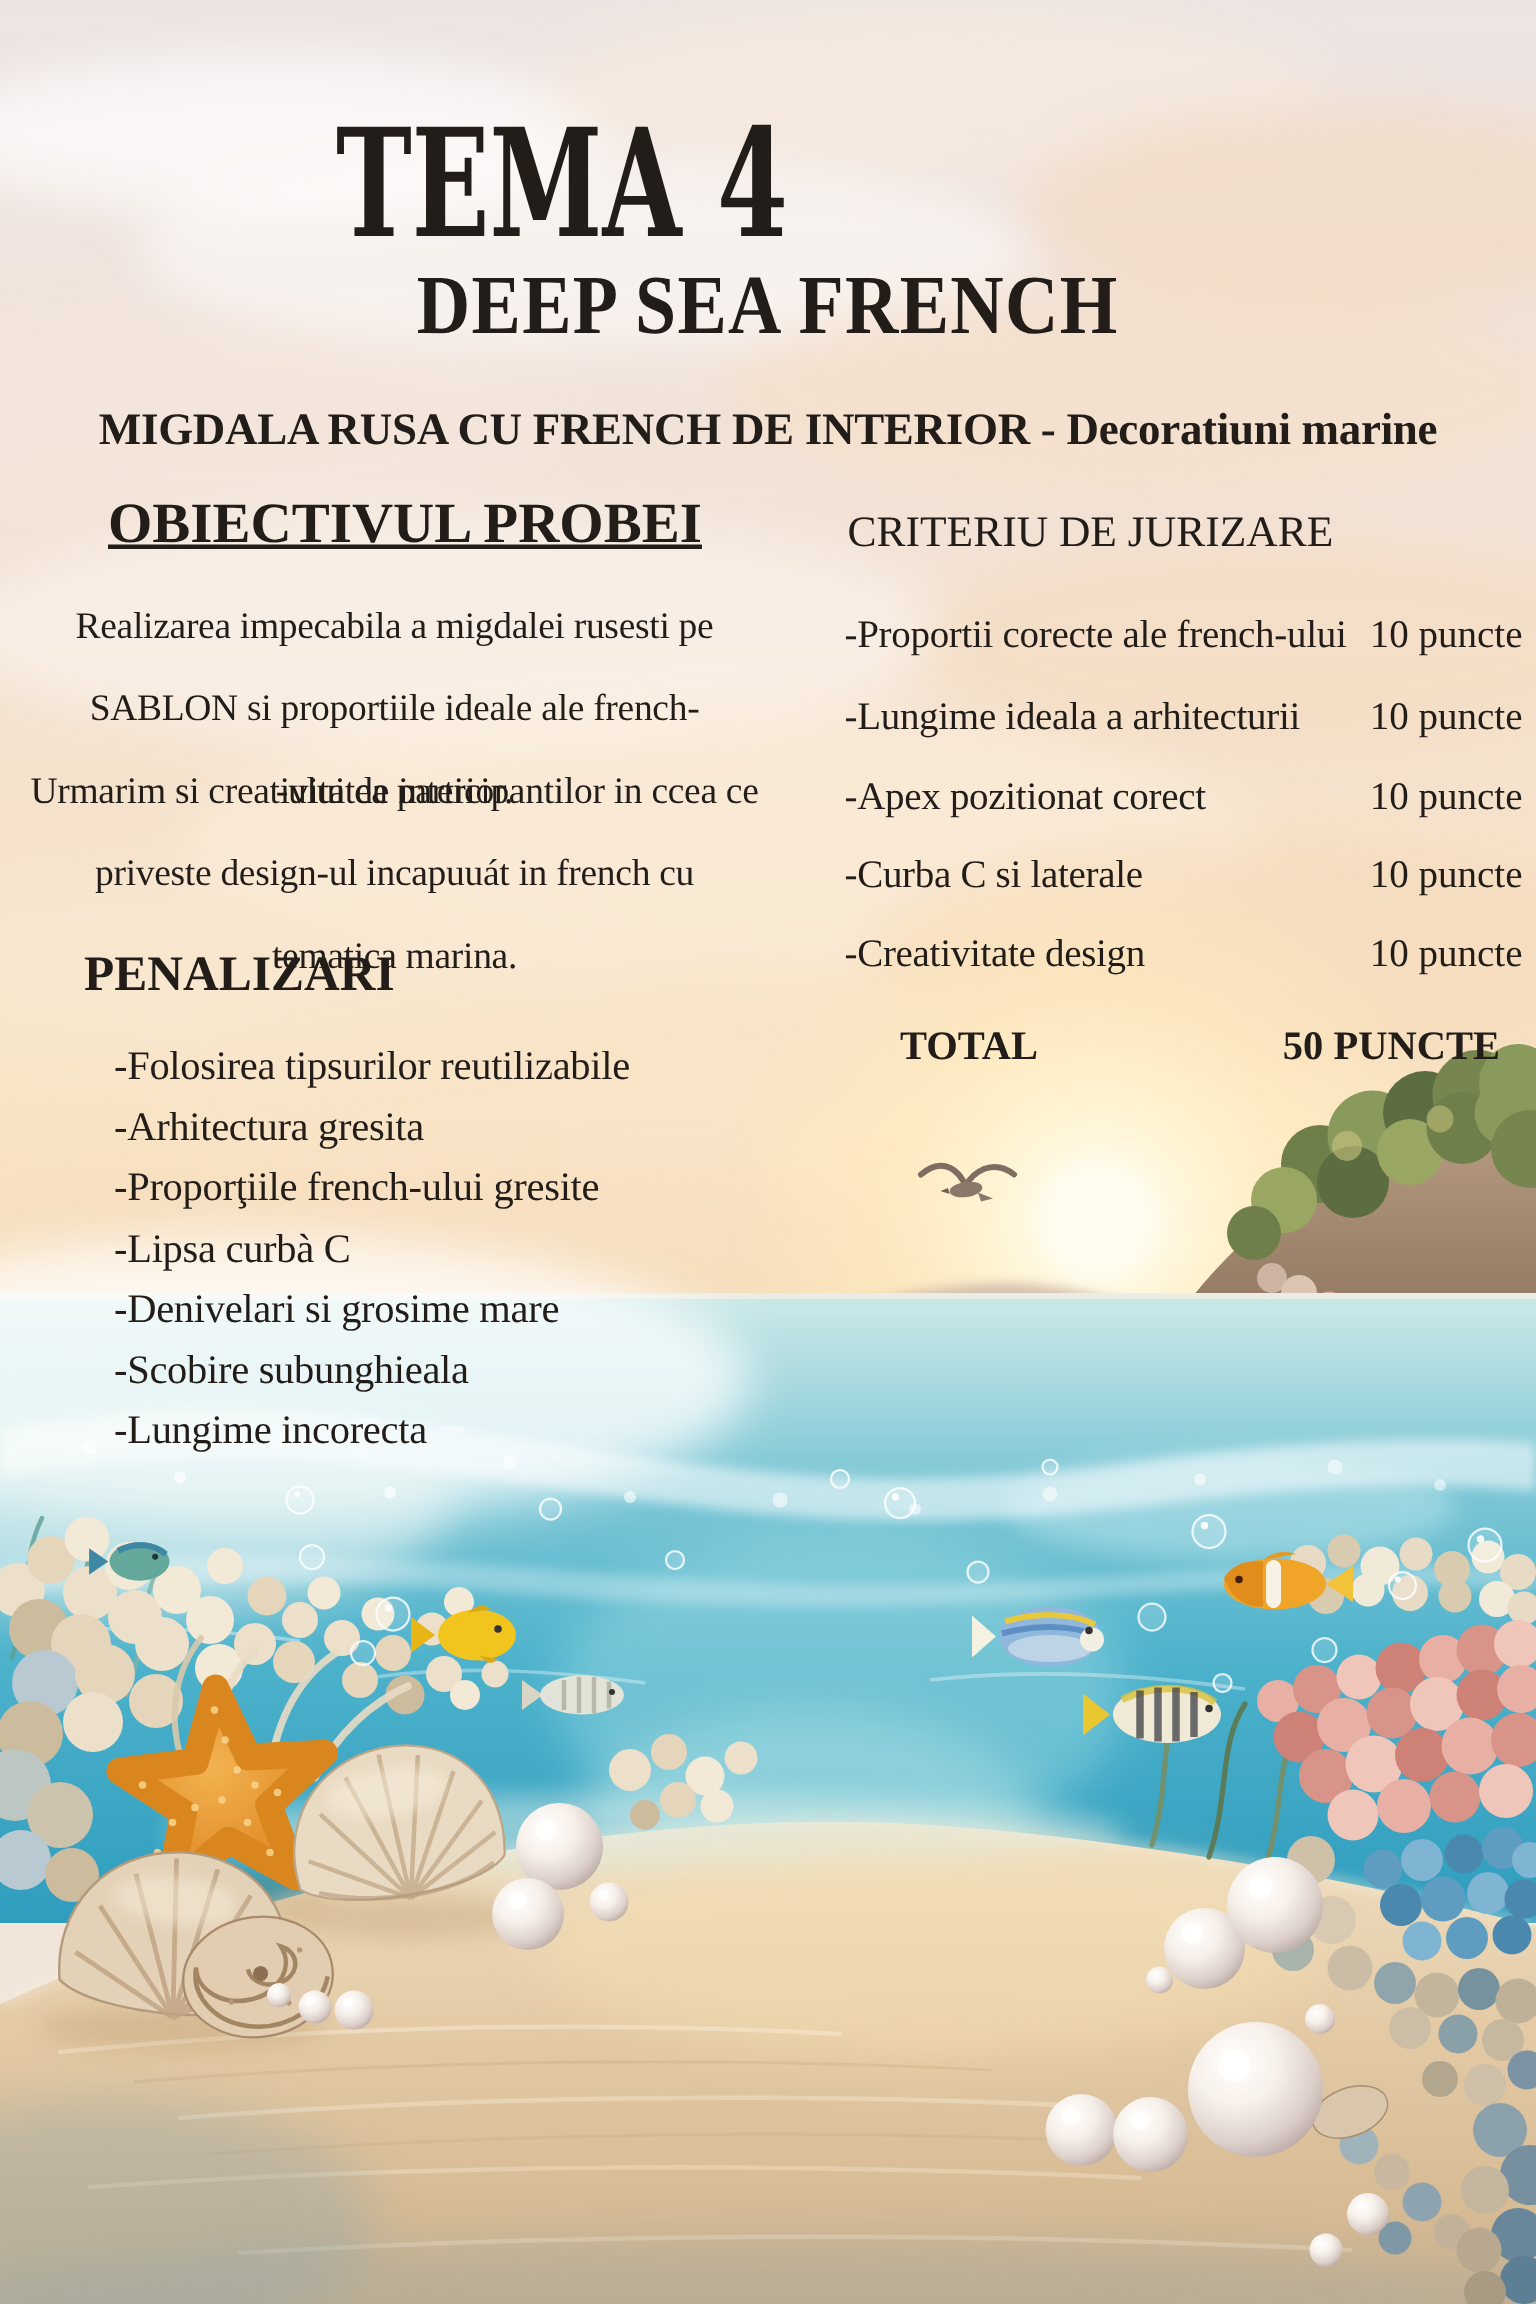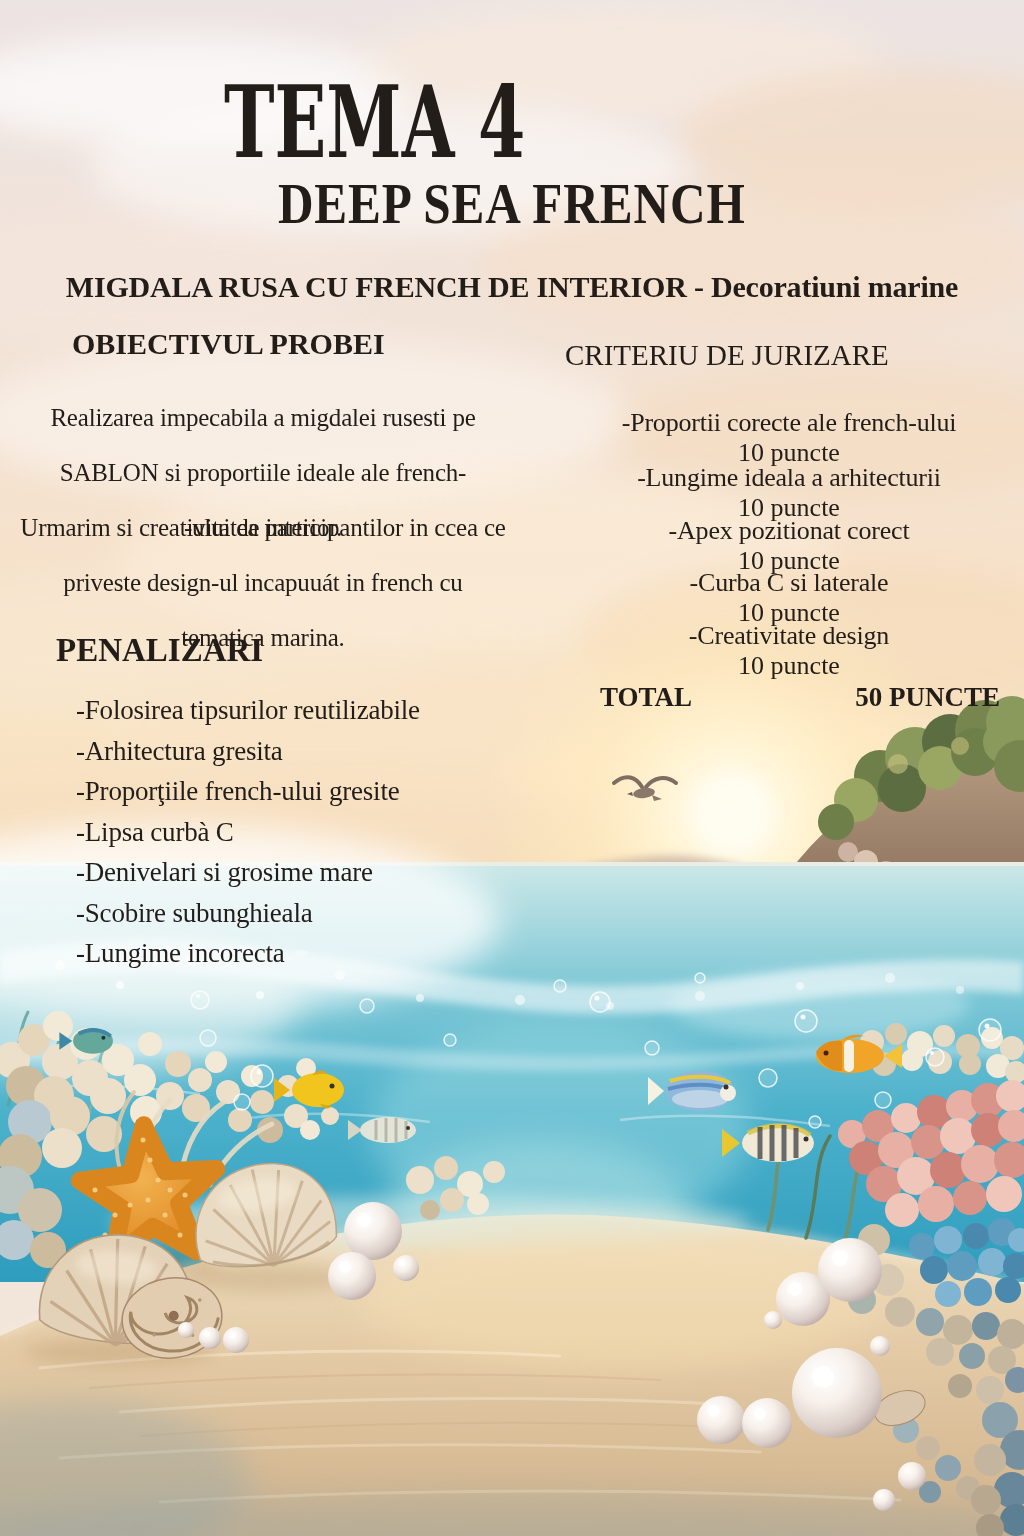--- a/index.html
+++ b/index.html
@@ -7,26 +7,26 @@
        font-family:"Liberation Serif","DejaVu Serif",serif;color:#221d19;background:#f2e6da;}
   .page{position:absolute;inset:0;}
   svg.scene{position:absolute;inset:0;display:block;}
   .txt{position:absolute;}
   .title{top:72px;left:0;width:750px;text-align:center;}
   .title-inner{display:inline-block;font-family:"DejaVu Serif","Liberation Serif",serif;
                font-weight:700;font-size:100px;line-height:1;transform:scaleX(.68);transform-origin:50% 50%;}
   .sub{top:176px;left:0;width:1024px;text-align:center;}
   .sub-inner{display:inline-block;font-weight:700;font-size:56px;line-height:1;transform:scaleX(.88);transform-origin:50% 50%;letter-spacing:1px;}
   .tag{top:250px;left:0;width:1024px;text-align:center;font-size:30px;font-weight:600;letter-spacing:-0.2px;margin-top:20px;}
-  .h-obj{left:72px;top:327px;font-size:30px;font-weight:700;}
+  .h-obj{left:72px;top:327px;font-size:38px;font-weight:700;text-decoration:underline;}
   .obj-p{left:2px;width:522px;text-align:center;font-size:25px;line-height:55px;white-space:pre-line;letter-spacing:-0.2px;}
   .obj-p1{top:390px;}
   .obj-p2{top:500px;}
   .h-crit{left:565px;top:339px;width:445px;font-size:29px;font-weight:400;}
-  .crit-row{position:absolute;left:563px;width:452px;display:flex;justify-content:space-between;align-items:center;flex-direction:column;}
+  .crit-row{position:absolute;left:563px;width:452px;display:flex;justify-content:space-between;align-items:flex-end;}
   .crit-label{font-size:26px;letter-spacing:-0.2px;}
   .crit-pts{font-size:26px;}
   .total-row{position:absolute;left:600px;top:682px;width:400px;display:flex;justify-content:space-between;gap:42px;font-size:27px;font-weight:700;}
   .h-pen{left:56px;top:632px;font-size:33px;font-weight:700;}
   .pen-list{position:absolute;left:32px;top:690px;margin-left:44px;}
   .pen-item{font-size:27px;line-height:40.5px;letter-spacing:-0.2px;}
 </style>
 </head>
 <body>
 

